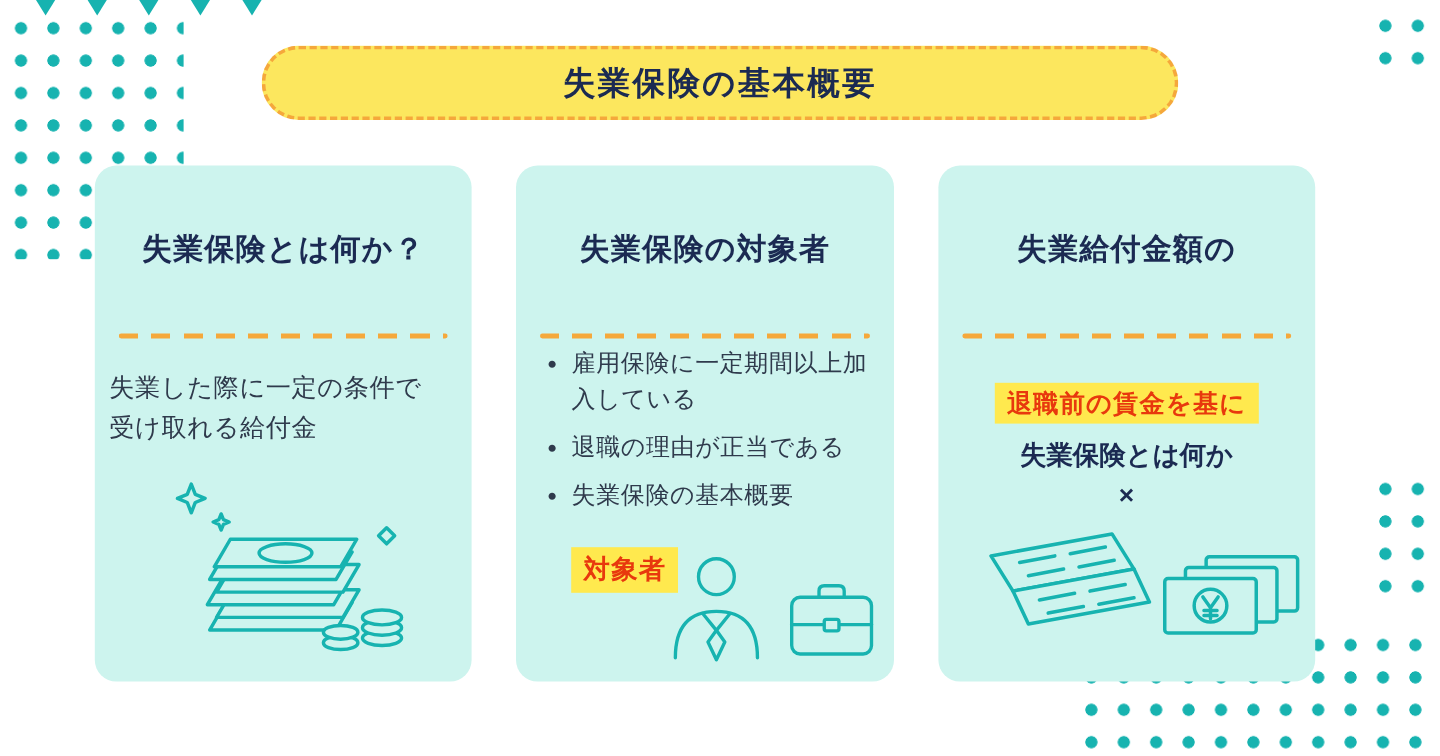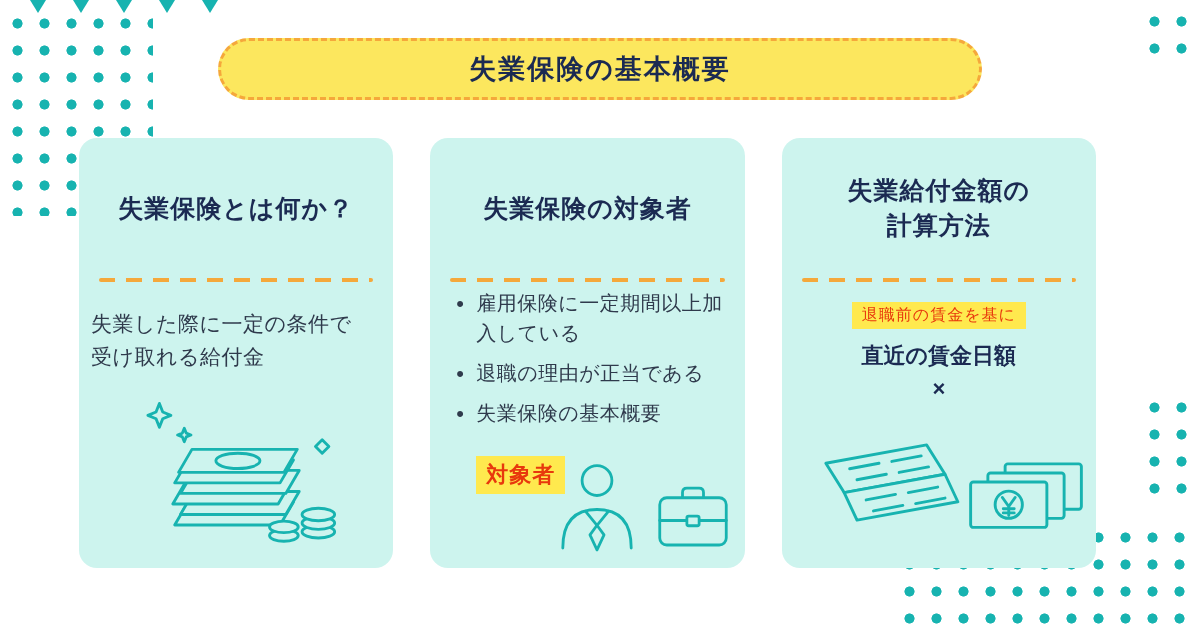--- a/index.html
+++ b/index.html
@@ -43,22 +43,22 @@
   .body-text{margin:26px 12px 0;font-size:21px;color:var(--text-body);line-height:1.55;text-align:left;letter-spacing:0.5px;}
   .body-text .line{display:block;}
 
   .bullets{margin:6px 14px 0 26px;padding:0;list-style:none;text-align:left;}
   .bullets li{position:relative;padding-left:20px;margin-bottom:10px;font-size:20px;line-height:1.5;color:var(--text-body);letter-spacing:0.5px;}
   .bullets li::before{content:"\2022";position:absolute;left:0;top:-1px;font-size:22px;color:var(--text-body);}
 
   .badge{position:absolute;left:46px;bottom:74px;background:var(--highlight-bg);color:var(--text-red);
     font-size:22px;font-weight:800;padding:4px 10px;letter-spacing:1px;text-align:center;}
 
-  .highlight{display:inline-block;margin-top:20px;background:var(--highlight-bg);color:var(--text-red);
-    font-size:16px;font-weight:400;padding:3px 10px;letter-spacing:1px;}
+  .highlight{display:inline-block;margin-top:37px;background:var(--highlight-bg);color:var(--text-red);
+    font-size:21px;font-weight:700;padding:3px 10px;letter-spacing:1px;}
   .formula{margin:10px 0 0;font-size:22px;font-weight:700;color:var(--text-dark);line-height:1.5;text-align:center;}
   .formula .line{display:block;}
 
   .icon{color:var(--teal);}
   .icon svg{display:block;}
   .fb{fill:var(--card-bg);}
   .icon-money{position:absolute;bottom:20px;left:50%;transform:translateX(-50%);}
   .card2-icons{position:absolute;right:10px;bottom:12px;display:flex;align-items:flex-end;gap:4px;}
   .card3-icons{position:absolute;bottom:24px;left:0;right:0;display:flex;justify-content:space-between;align-items:flex-end;padding:0 20px;}
 </style>
@@ -157,28 +157,27 @@
             </g>
           </svg>
         </span>
       </div>
     </section>
 
     <section class="card">
       <div class="card-head">
         <h2 class="heading">
           <span class="line">失業給付金額の</span>
-          <span class="line">計算方法</span>
         </h2>
       </div>
       <div class="divider"></div>
       <div style="text-align:center;">
         <span class="highlight">退職前の賃金を基に</span>
         <p class="formula">
-          <span class="line">直近の賃金日額</span>
+          <span class="line">失業保険とは何か</span>
           <span class="line">×</span>
         </p>
       </div>
       <div class="card3-icons">
         <span class="icon">
           <svg width="165" height="112" viewBox="0 0 180 122">
             <g stroke="currentColor" stroke-width="3.2" stroke-linejoin="round" stroke-linecap="round">
               <path class="fb" d="M26 34 L136 14 L156 46 L46 66 Z"></path>
               <path class="fb" d="M46 66 L156 46 L170 76 L60 96 Z"></path>
               <path d="M52 40 l32 -6 M98 32 l32 -6 M60 52 l32 -6 M106 44 l32 -6" fill="none"></path>

